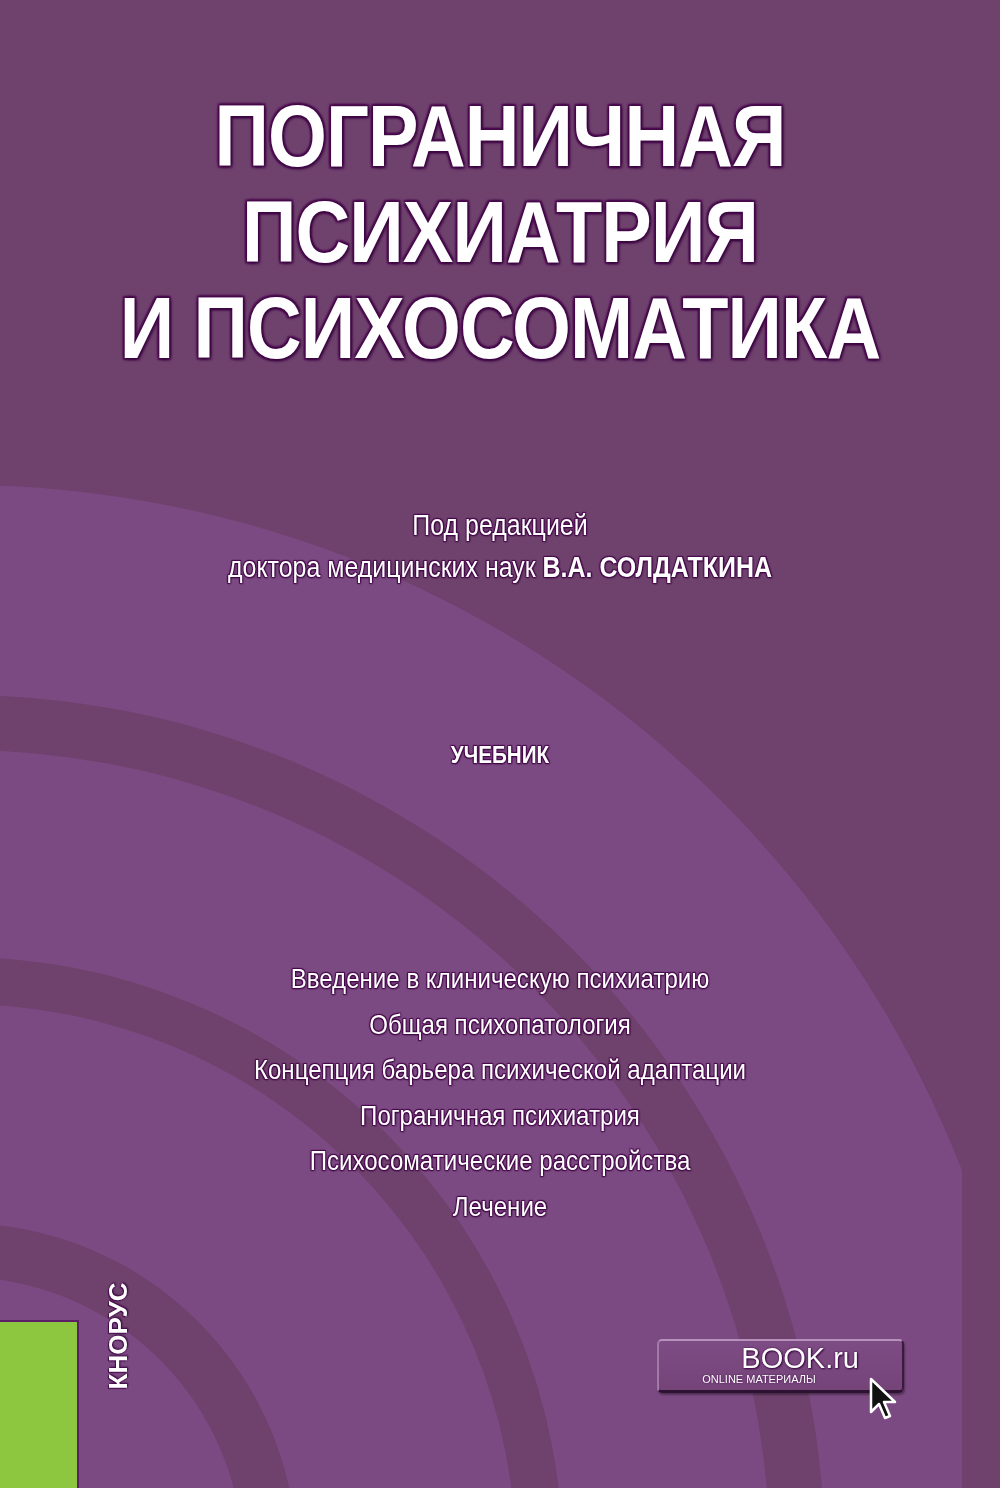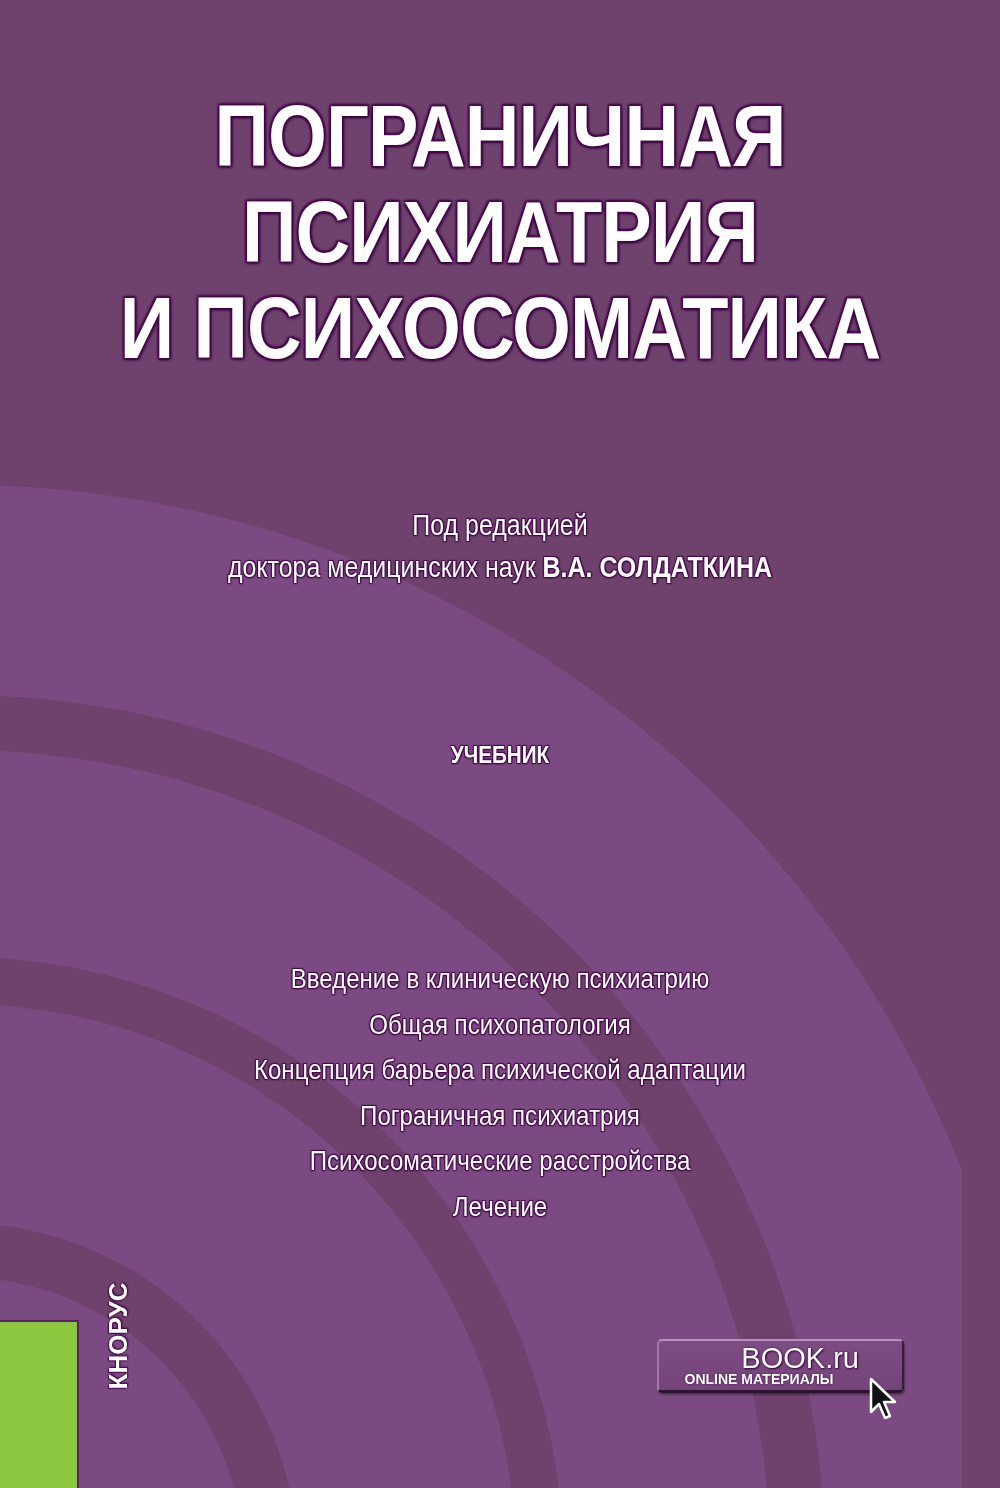--- a/index.html
+++ b/index.html
@@ -35,21 +35,21 @@
     border-right: 2px solid #3a1a3e; border-bottom: 3px solid #2e1232;
     box-shadow: 1px 2px 2px rgba(0,0,0,0.35);
   }
   .bookru .main {
     position: absolute; left: 0; width: 200px; top: 2px; text-align: right; color: #fff;
     font-family: "Liberation Sans", "DejaVu Sans", sans-serif; font-weight: normal; font-size: 29px; line-height: 30px;
     text-shadow: 0 0 2px #3f0846, 1px 1px 2px #3a0640;
   }
   .bookru .sub {
     position: absolute; left: 0; width: 200px; top: 32px; text-align: center; color: #fff;
-    font-family: "Liberation Sans", "DejaVu Sans", sans-serif; font-weight: bold; font-size: 14px; line-height: 12px;
+    font-family: "Liberation Sans", "DejaVu Sans", sans-serif; font-weight: normal; font-size: 11px; line-height: 12px;
     text-shadow: 0 0 2px #3f0846;
   }
   .cursor { position: absolute; left: 868px; top: 1376px; width: 30px; height: 46px; }
 </style>
 </head>
 <body>
 
 <div class="cover">
 
   <svg class="bg-arcs" viewBox="0 0 1000 1488" width="1000" height="1488">

